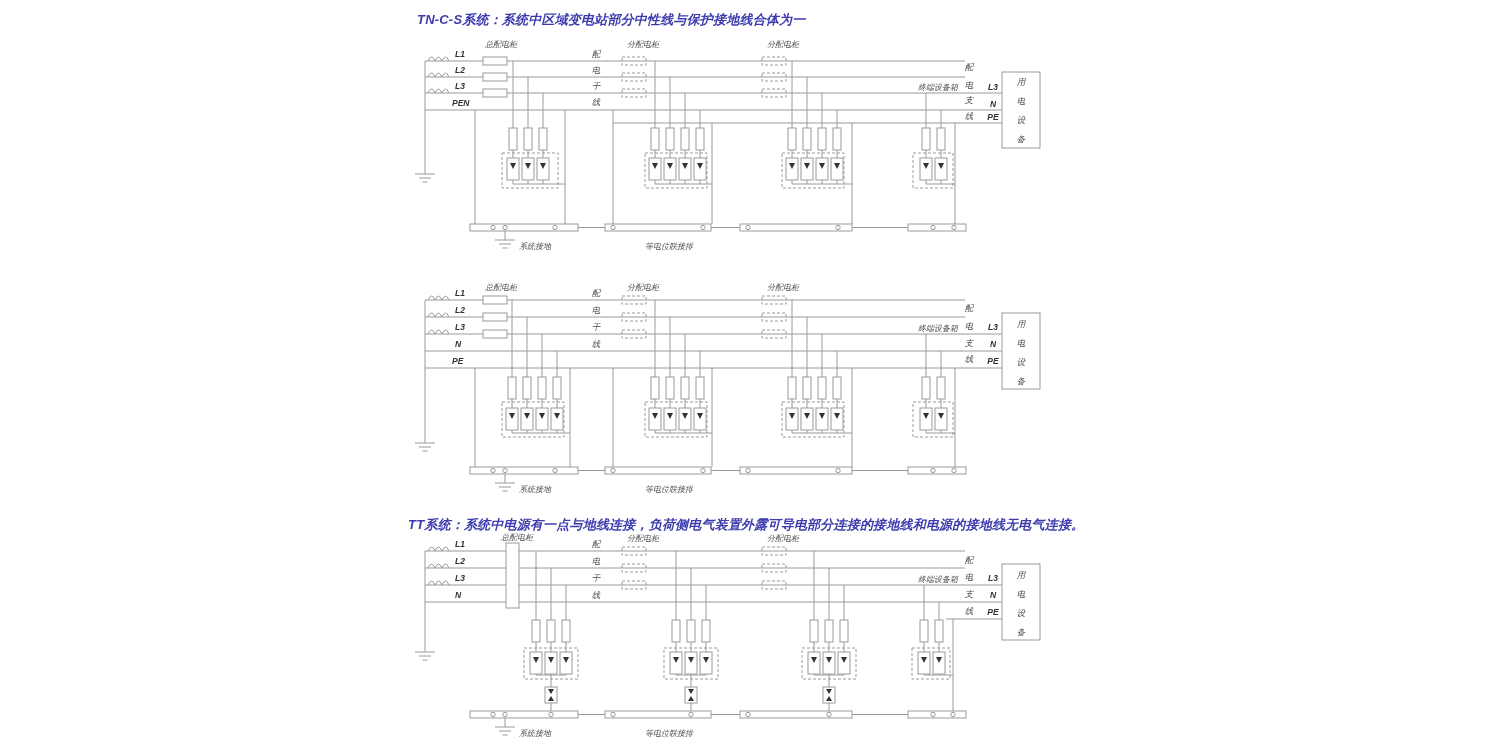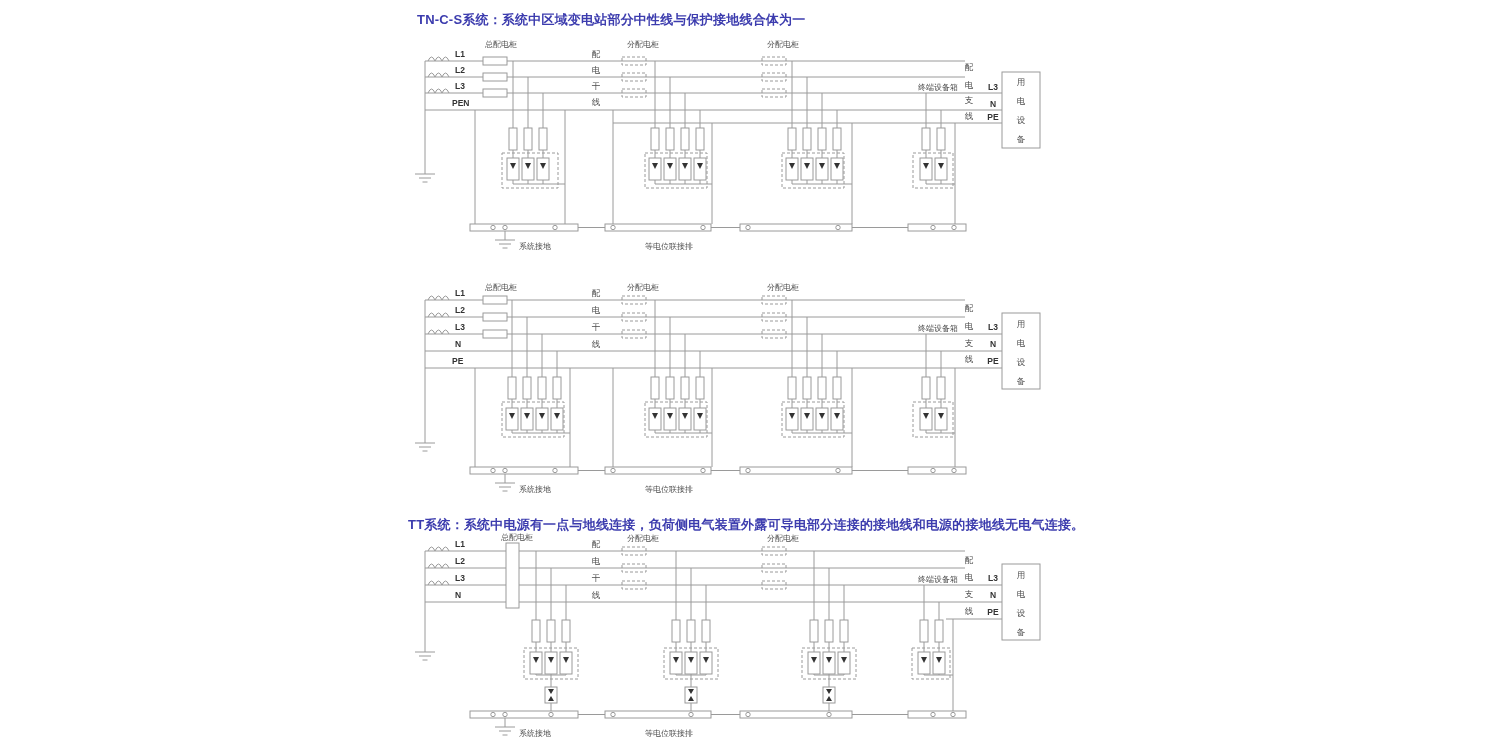--- a/index.html
+++ b/index.html
@@ -1,17 +1,17 @@
 <!DOCTYPE html>
 <html><head>
 <meta charset="utf-8">
 <style>
   html,body{margin:0;padding:0;background:#fff;}
   #stage{position:relative;width:1440px;height:753px;background:#ffffff;overflow:hidden;
-         font-family:"Liberation Sans",sans-serif;}
+         font-family:"Liberation Sans",sans-serif;font-style:italic;}
   .title{position:absolute;font-size:13px;font-weight:600;color:#3c3cae;white-space:nowrap;
          letter-spacing:0.2px;}
   svg.diag{position:absolute;}
   .wire{stroke:#9a9a9a;stroke-width:1;fill:none;}
   .box{fill:#ffffff;stroke:#9a9a9a;stroke-width:1;}
   .dbox{fill:none;stroke:#9a9a9a;stroke-width:1;stroke-dasharray:3 2;}
   .lbl{font-family:"Liberation Sans",sans-serif;font-size:8px;fill:#4a4a4a;}
   .cond{font-family:"Liberation Sans",sans-serif;font-size:8.5px;font-weight:600;fill:#333333;}
   .vchar{font-family:"Liberation Sans",sans-serif;font-size:8.5px;fill:#4a4a4a;}
   .mid{text-anchor:middle;}

